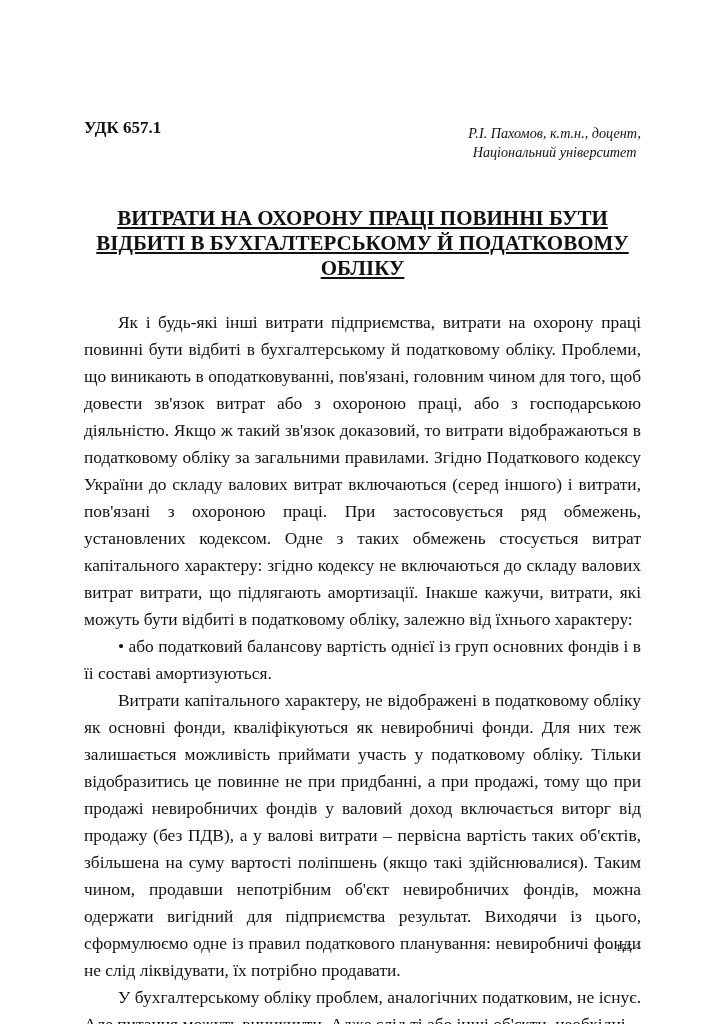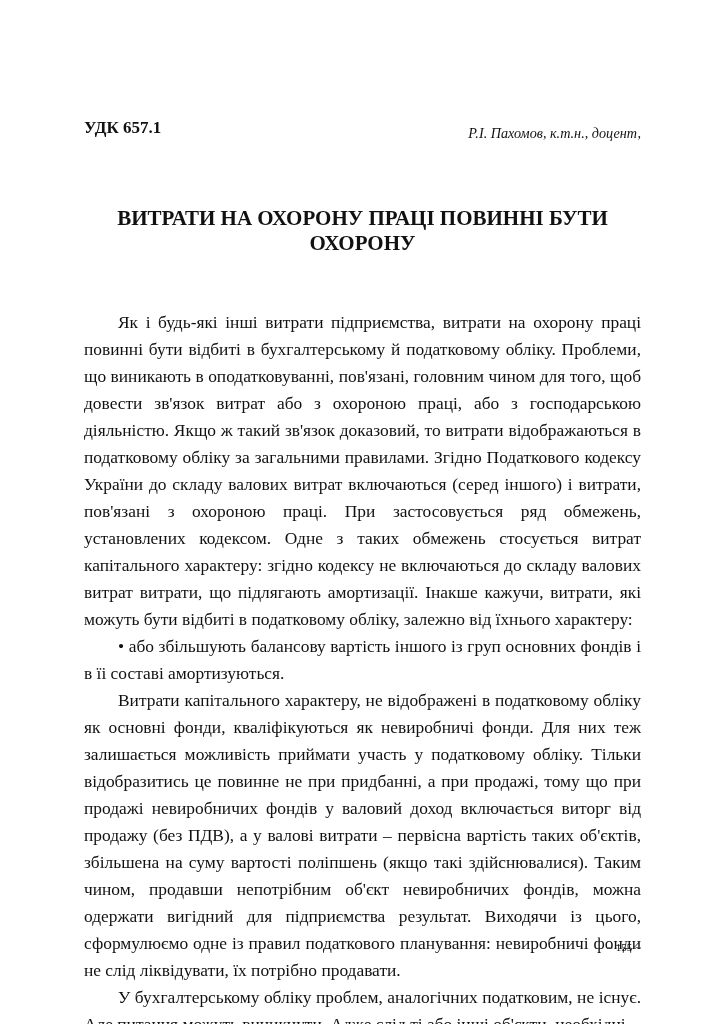--- a/index.html
+++ b/index.html
@@ -4,44 +4,46 @@
 <style>
   html, body { margin: 0; padding: 0; background: #ffffff; }
   body { width: 724px; height: 1024px; position: relative; overflow: hidden;
          font-family: "Liberation Serif", "DejaVu Serif", serif; color: #111; }
   .page { position: absolute; left: 84px; top: 0; width: 557px; }
   .udk { position: absolute; top: 90px; left: 0; font-weight: bold; font-size: 17px; margin-top: 28px; }
   .authors { position: absolute; top: 124px; right: 0; text-align: center; font-style: italic;
              font-size: 14.2px; line-height: 19px; }
   .authors div { white-space: nowrap; }
   .title { position: absolute; top: 206px; left: 0; width: 557px; text-align: center;
-           font-weight: bold; font-size: 21px; line-height: 25px; }
+           font-weight: bold; font-size: 21px; line-height: 25px; text-decoration: underline; }
   .title div { white-space: nowrap; }
   .body { position: absolute; top: 284px; left: 0; width: 557px; font-size: 17.4px;
           line-height: 27px; text-align: justify; margin-top: 25px; }
   .body p { margin: 0; text-indent: 34px; }
   .body p.bullet { text-indent: 34px; }
   .footer { position: absolute; top: 941px; left: 0; width: 557px; text-align: right; font-size: 11px; }
 </style>
 </head>
 <body>
 
 <div class="page">
   <div class="udk">УДК 657.1</div>
 
   <div class="authors">
     <div>Р.І. Пахомов, к.т.н., доцент,</div>
+    <div>Національний університет</div>
   </div>
 
   <div class="title">
     <div>ВИТРАТИ НА ОХОРОНУ ПРАЦІ ПОВИННІ БУТИ</div>
-    <div>ОХОРОНУ</div>
+    <div>ВІДБИТІ В БУХГАЛТЕРСЬКОМУ Й ПОДАТКОВОМУ</div>
+    <div>ОБЛІКУ</div>
   </div>
 
   <div class="body">
     <p>Як і будь-які інші витрати підприємства, витрати на охорону праці повинні бути відбиті в бухгалтерському й податковому обліку. Проблеми, що виникають в оподатковуванні, пов'язані, головним чином для того, щоб довести зв'язок витрат або з охороною праці, або з господарською діяльністю. Якщо ж такий зв'язок доказовий, то витрати відображаються в податковому обліку за загальними правилами. Згідно Податкового кодексу України до складу валових витрат включаються (серед іншого) і витрати, пов'язані з охороною праці. При застосовується ряд обмежень, установлених кодексом. Одне з таких обмежень стосується витрат капітального характеру: згідно кодексу не включаються до складу валових витрат витрати, що підлягають амортизації. Інакше кажучи, витрати, які можуть бути відбиті в податковому обліку, залежно від їхнього характеру:</p>
-    <p class="bullet">• або збільшують балансову вартість іншого із груп основних фондів і в їі составі амортизуються.</p>
+    <p class="bullet">• або податковий балансову вартість однієї із груп основних фондів і в їі составі амортизуються.</p>
     <p>Витрати капітального характеру, не відображені в податковому обліку як основні фонди, кваліфікуються як невиробничі фонди. Для них теж залишається можливість приймати участь у податковому обліку. Тільки відобразитись це повинне не при придбанні, а при продажі, тому що при продажі невиробничих фондів у валовий доход включається виторг від продажу (без ПДВ), а у валові витрати – первісна вартість таких об'єктів, збільшена на суму вартості поліпшень (якщо такі здійснювалися). Таким чином, продавши непотрібним об'єкт невиробничих фондів, можна одержати вигідний для підприємства результат. Виходячи із цього, сформулюємо одне із правил податкового планування: невиробничі фонди не слід ліквідувати, їх потрібно продавати.</p>
     <p>У бухгалтерському обліку проблем, аналогічних податковим, не існує. Але питання можуть виникнути. Адже слід ті або інші об'єкти, необхідні</p>
   </div>
 
   <div class="footer">~ 155 ~</div>
 </div>
 
 </body></html>

